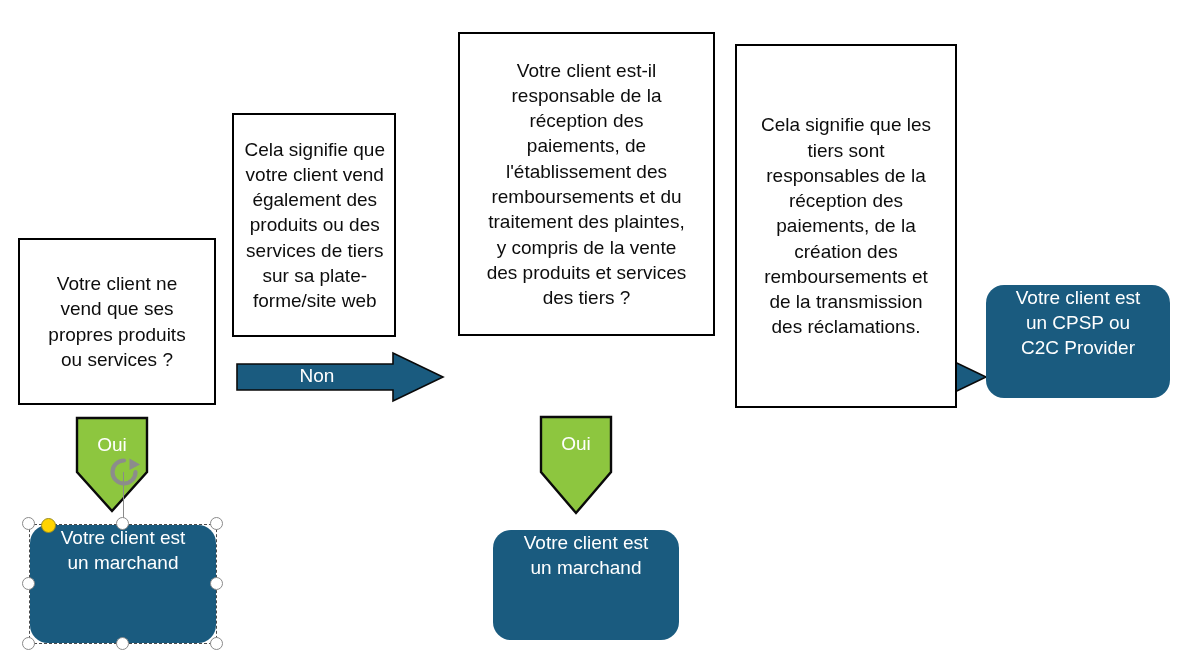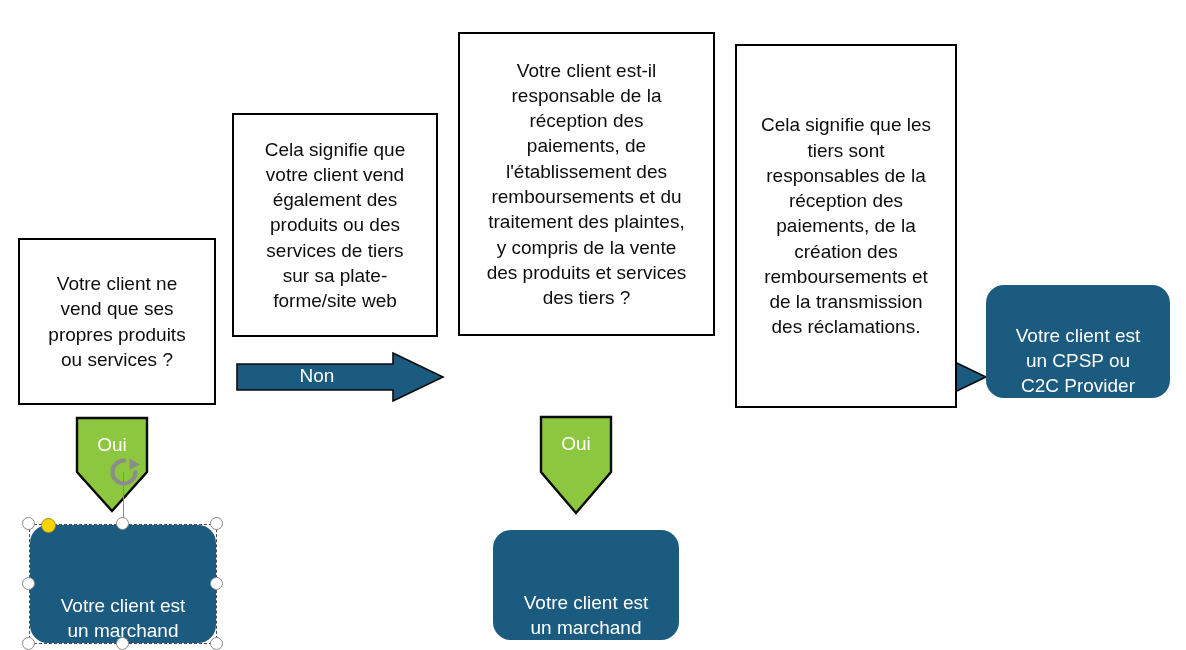--- a/index.html
+++ b/index.html
@@ -37,21 +37,21 @@
     white-space: pre-line;
   }
 
   
   .result-box {
     position: absolute;
     box-sizing: border-box;
     background: #1a5b7f;
     border-radius: 18px;
     display: flex;
-    align-items: flex-end;
+    align-items: flex-start;
     justify-content: center;
     text-align: center;
     color: #ffffff;
     line-height: 1.32;
     z-index: 6;
   }
   .result-box .txt { white-space: pre-line; }
 
   
   .arrow-wrap {
@@ -113,21 +113,21 @@
 
 <div id="canvas">
 
   <div class="note-box" style="left:18px; top:238px; width:198px; height:167px; font-size:19px;">
     <span class="txt">Votre client ne
 vend que ses
 propres produits
 ou services ?</span>
   </div>
 
-  <div class="note-box" style="left:232px; top:113px; width:206px; height:224px; font-size:19px;">
+  <div class="note-box" style="left:232px; top:113px; width:164px; height:224px; font-size:19px;justify-content:flex-end;">
     <span class="txt">Cela signifie que
 votre client vend
 également des
 produits ou des
 services de tiers
 sur sa plate-
 forme/site web</span>
   </div>
 
   <div class="note-box" style="left:458px; top:32px; width:257px; height:304px; font-size:19px;">

